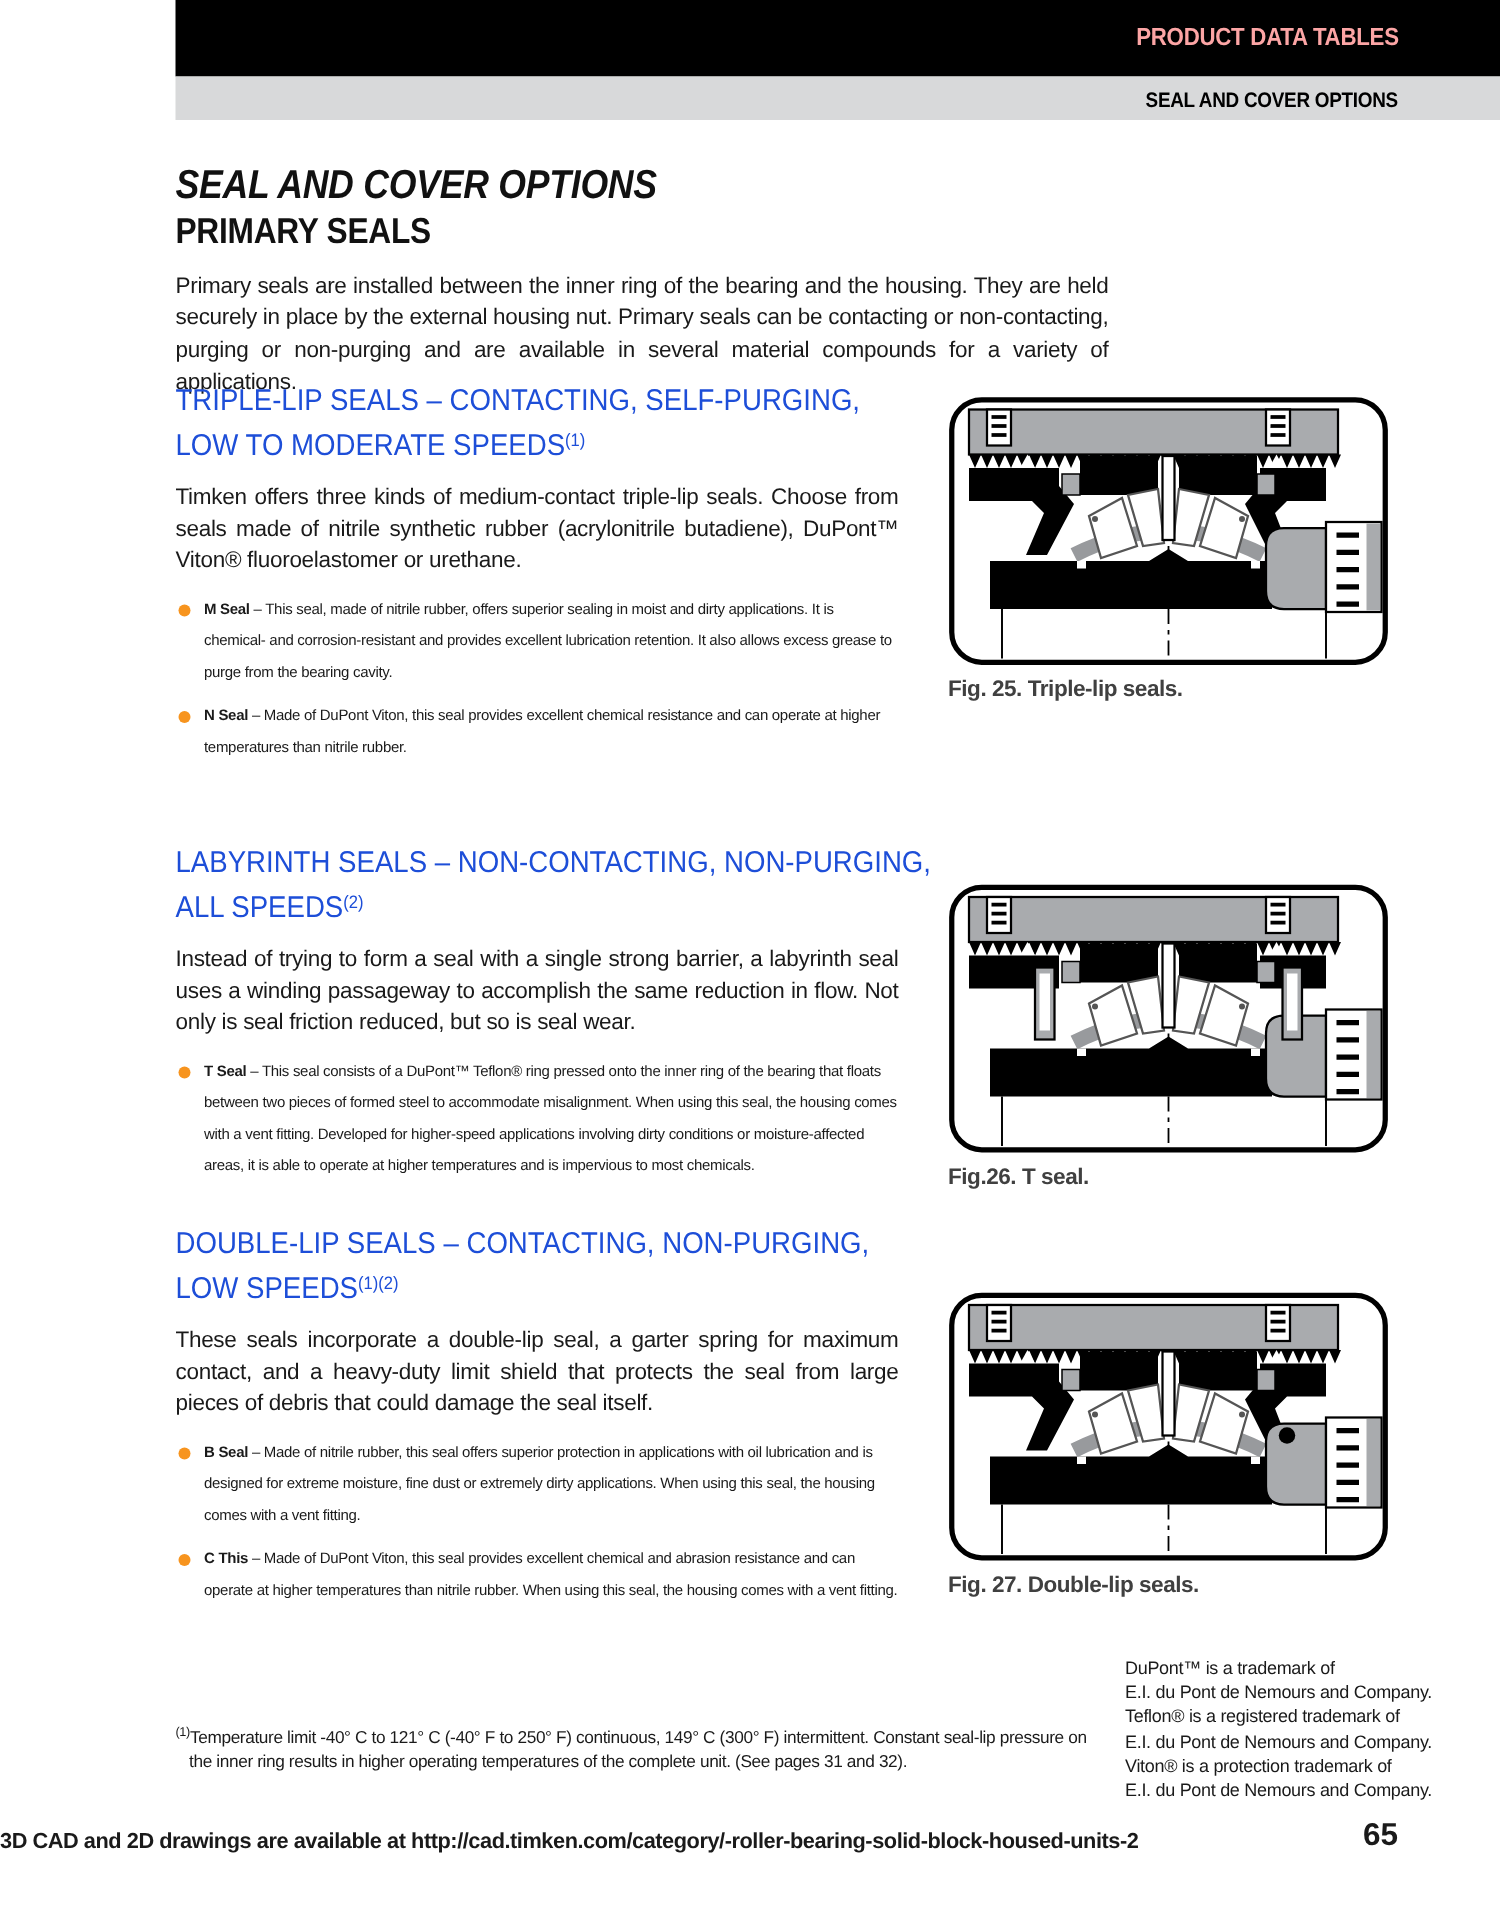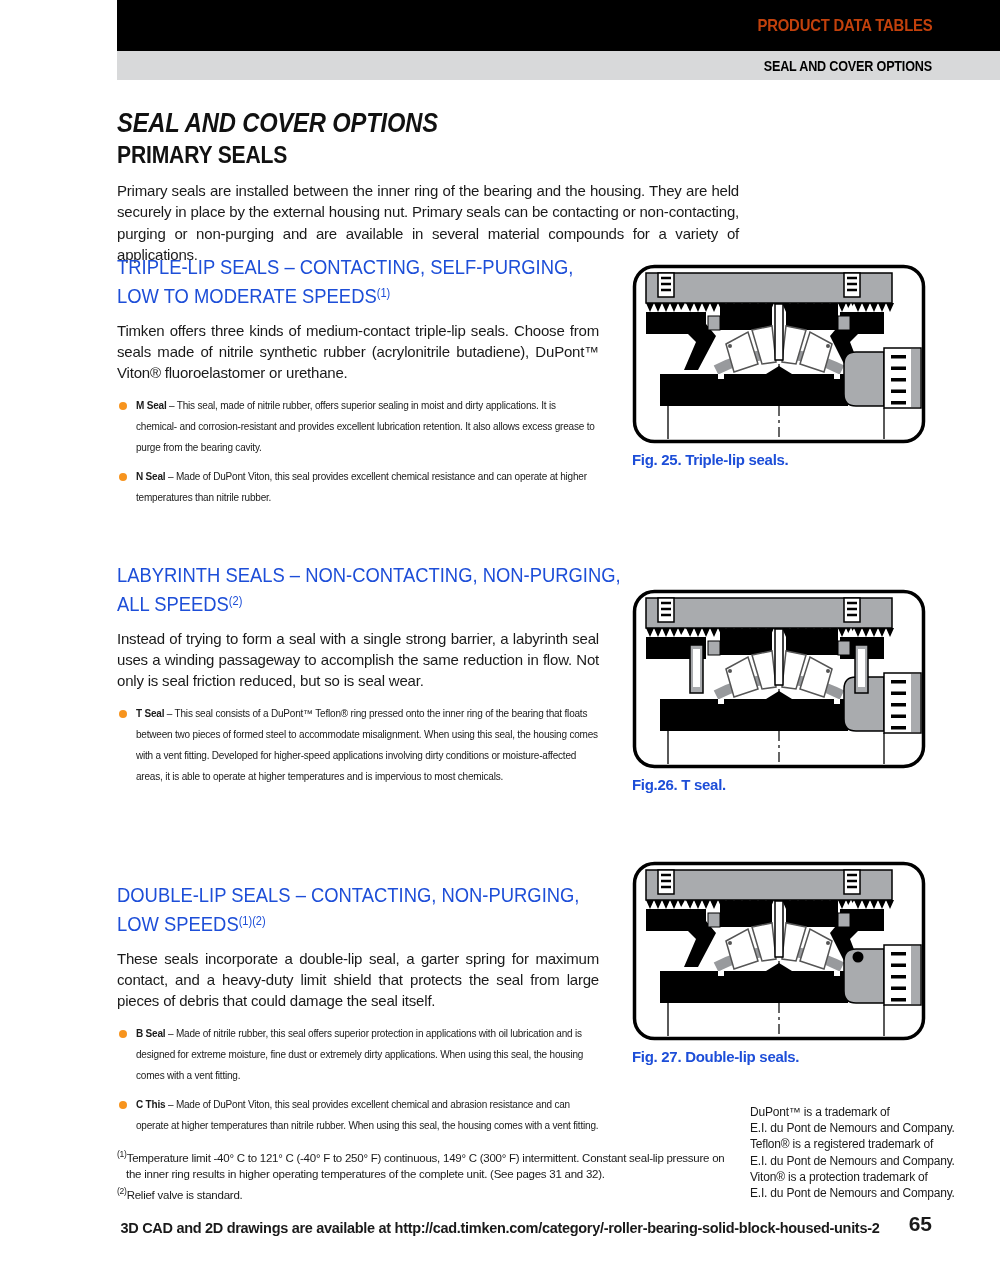--- a/index.html
+++ b/index.html
@@ -1,53 +1,53 @@
 <!DOCTYPE html>
 <html><head>
 <meta charset="utf-8">
 <style>
   html,body{margin:0;padding:0;background:#f2f2f2}
   #page{position:relative;width:1000px;height:1280px;background:#fff;margin:0 auto;
         font-family:"Liberation Sans","DejaVu Sans",sans-serif;color:#1a1a1a;overflow:hidden}
   
-  #bar-top{position:absolute;left:117px;top:0;right:0;height:51px;background:#000;color:#c2410c;
+  #bar-top{position:absolute;left:117px;top:0;right:0;height:51px;background:#000;color:#fca5a5;
            display:flex;align-items:center;justify-content:flex-end;padding-right:68px;box-sizing:border-box;
            font-weight:bold;font-size:16.5px}
   #bar-sub{position:absolute;left:117px;top:51px;right:0;height:29px;background:#D8D9DA;color:#000;
            display:flex;align-items:center;justify-content:flex-end;padding-right:68px;box-sizing:border-box;
            font-weight:bold;font-size:14px}
   .sqz-r{display:inline-block;transform:scaleX(0.9);transform-origin:100% 50%;white-space:nowrap;letter-spacing:-0.2px}
   .sqz-l{display:inline-block;transform:scaleX(0.88);transform-origin:0 50%;white-space:nowrap;letter-spacing:-0.2px}
   
   h1#doc-title{position:absolute;left:117px;top:108px;margin:0;font-size:27px;font-style:italic;font-weight:bold;color:#111}
   h2#doc-subtitle{position:absolute;left:117px;top:141px;margin:0;font-size:24px;font-weight:bold;color:#111}
   #intro{position:absolute;left:117px;top:180px;width:622px;margin:0;font-size:15px;line-height:21.3px;
          text-align:justify;letter-spacing:-0.2px}
   
   .section{position:absolute;left:117px;width:482px}
-  .sec0{top:254px}.sec1{top:562px}.sec2{top:882px}
+  .sec0{top:254px}.sec1{top:562px}.sec2{top:816px}
   .section h3{margin:0 0 11px;font-size:20px;line-height:26px;color:#1d4ed8;font-weight:normal}
   .section h3 .ln{display:inline-block;transform:scaleX(0.92);transform-origin:0 60%;white-space:nowrap}
   .section h3 sup{font-size:12px;vertical-align:6px}
   .section .body{margin:0 0 12px;font-size:15px;line-height:21px;text-align:justify;letter-spacing:-0.2px}
   ul.bullets{list-style:none;margin:0;padding:0}
   .bullets li{position:relative;padding-left:19px;margin-bottom:8px;font-size:10px;line-height:21px;letter-spacing:-0.2px}
   .dot{position:absolute;left:2px;top:6.5px;width:8px;height:8px;border-radius:50%;background:#F7941E}
   .term{font-weight:bold}
   
   .figure{position:absolute;left:632px;width:298px;margin:0}
   .fig0{top:264px}.fig1{top:589px}.fig2{top:861px}
   .figure svg{display:block}
-  .caption{margin-top:7px;font-weight:bold;font-size:15px;letter-spacing:-0.3px;color:#1d4ed8}
+  .caption{margin-top:7px;font-weight:bold;font-size:15px;letter-spacing:-0.3px;color:#404040}
   
   #footnotes{position:absolute;left:117px;top:1146px;width:620px;font-size:11.5px;line-height:16.5px;letter-spacing:-0.25px}
   .fn{padding-left:9px;text-indent:-9px}
   .fn sup{font-size:8.5px}
   #trademarks{position:absolute;left:750px;top:1104px;font-size:12px;line-height:16.2px;letter-spacing:-0.2px}
-  #footer-note{position:absolute;left:0;right:0;top:1220px;text-align:center;font-weight:bold;font-size:14.5px;letter-spacing:-0.3px}
+  #footer-note{position:absolute;left:0;right:0;top:1220px;text-align:left;font-weight:bold;font-size:14.5px;letter-spacing:-0.3px}
   #page-num{position:absolute;right:68px;top:1212px;font-size:21px;font-weight:bold}
 </style>
 </head>
 <body>
 
 <div id="page">
 
   <div id="bar-top">
     <span class="sqz-r">PRODUCT DATA TABLES</span>
   </div>
@@ -261,21 +261,20 @@
           <line x1="147" y1="100" x2="147" y2="176" stroke="#000" stroke-width="1.2" stroke-dasharray="10 4 3 4"></line>
           <circle cx="64" cy="96" r="5.5" fill="#000"></circle>
           <circle cx="226" cy="96" r="5.5" fill="#000"></circle>
         </svg>
         <figcaption class="caption">Fig. 27. Double-lip seals.</figcaption>
       </figure>
     </div>
 
   <div id="footnotes">
       <div class="fn"><sup>(1)</sup><span>Temperature limit -40° C to 121° C (-40° F to 250° F) continuous, 149° C (300° F) intermittent. Constant seal-lip pressure on the inner ring results in higher operating temperatures of the complete unit. (See pages 31 and 32).</span></div>
-      <div class="fn"><sup>(2)</sup><span>Relief valve is standard.</span></div>
     </div>
   <div id="trademarks">
       <div>DuPont™ is a trademark of</div>
       <div>E.I. du Pont de Nemours and Company.</div>
       <div>Teflon® is a registered trademark of</div>
       <div>E.I. du Pont de Nemours and Company.</div>
       <div>Viton® is a protection trademark of</div>
       <div>E.I. du Pont de Nemours and Company.</div>
     </div>
 

